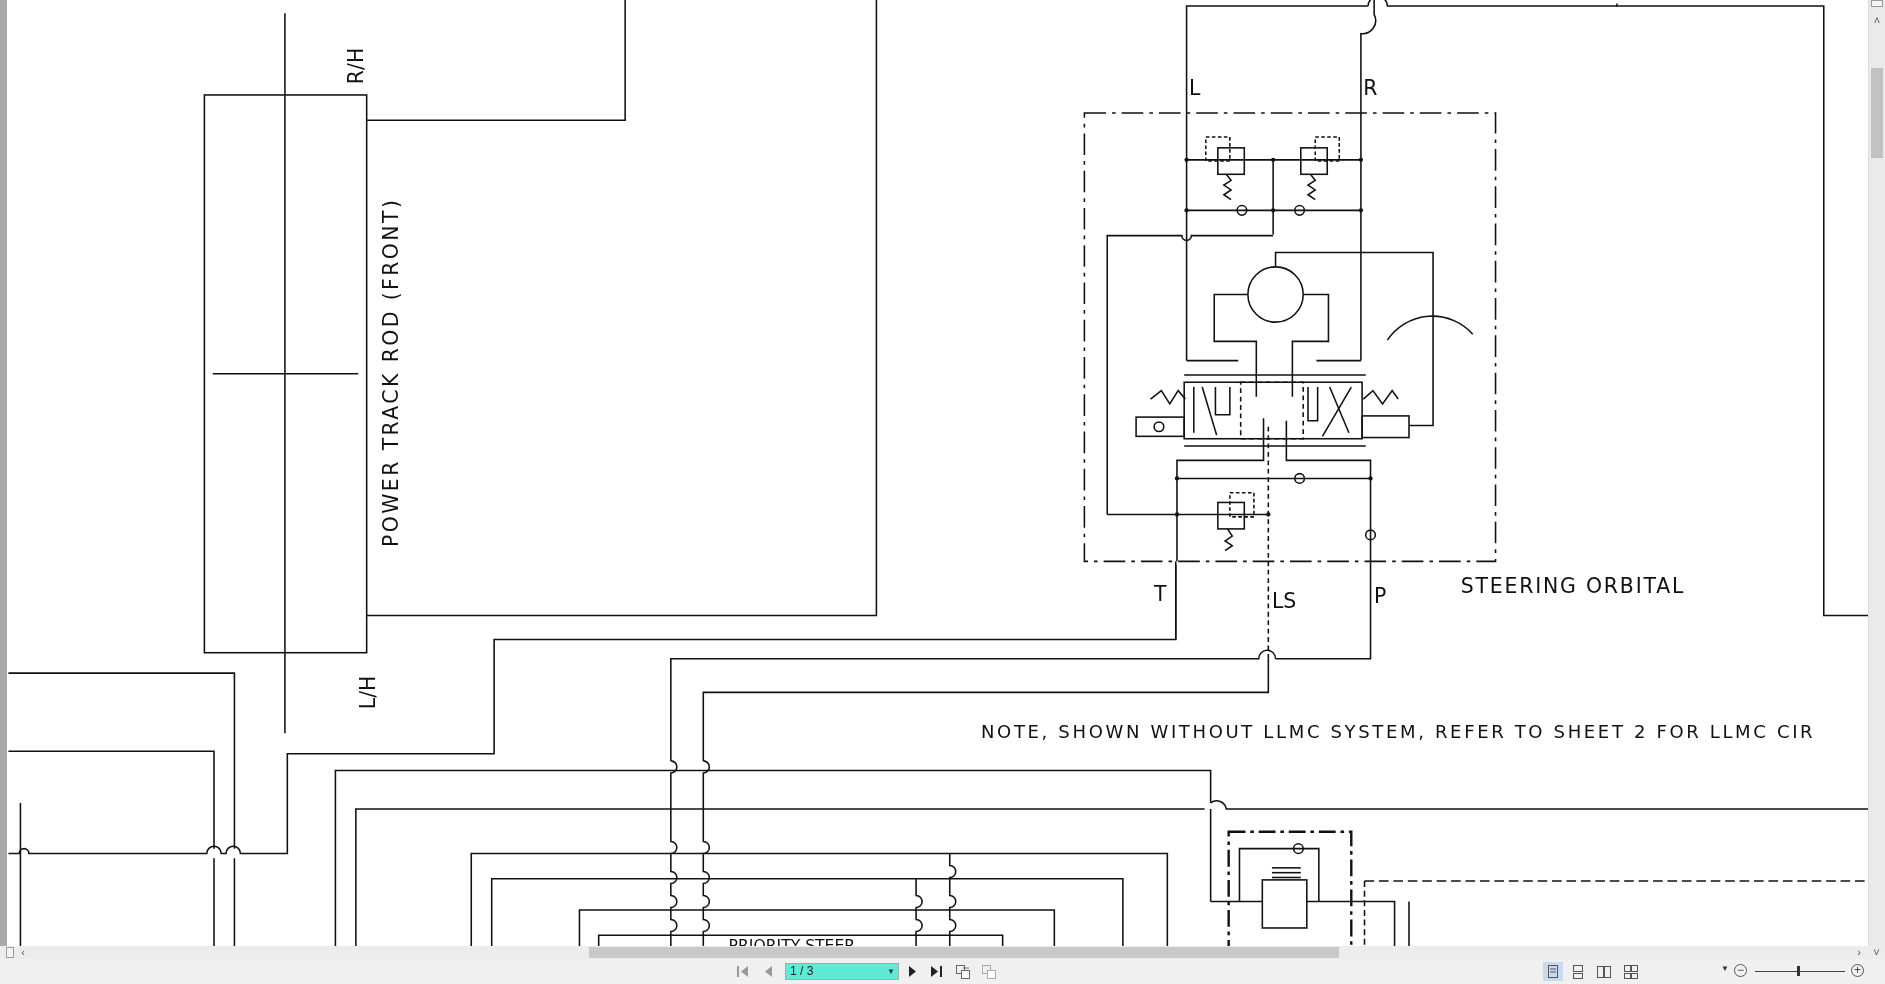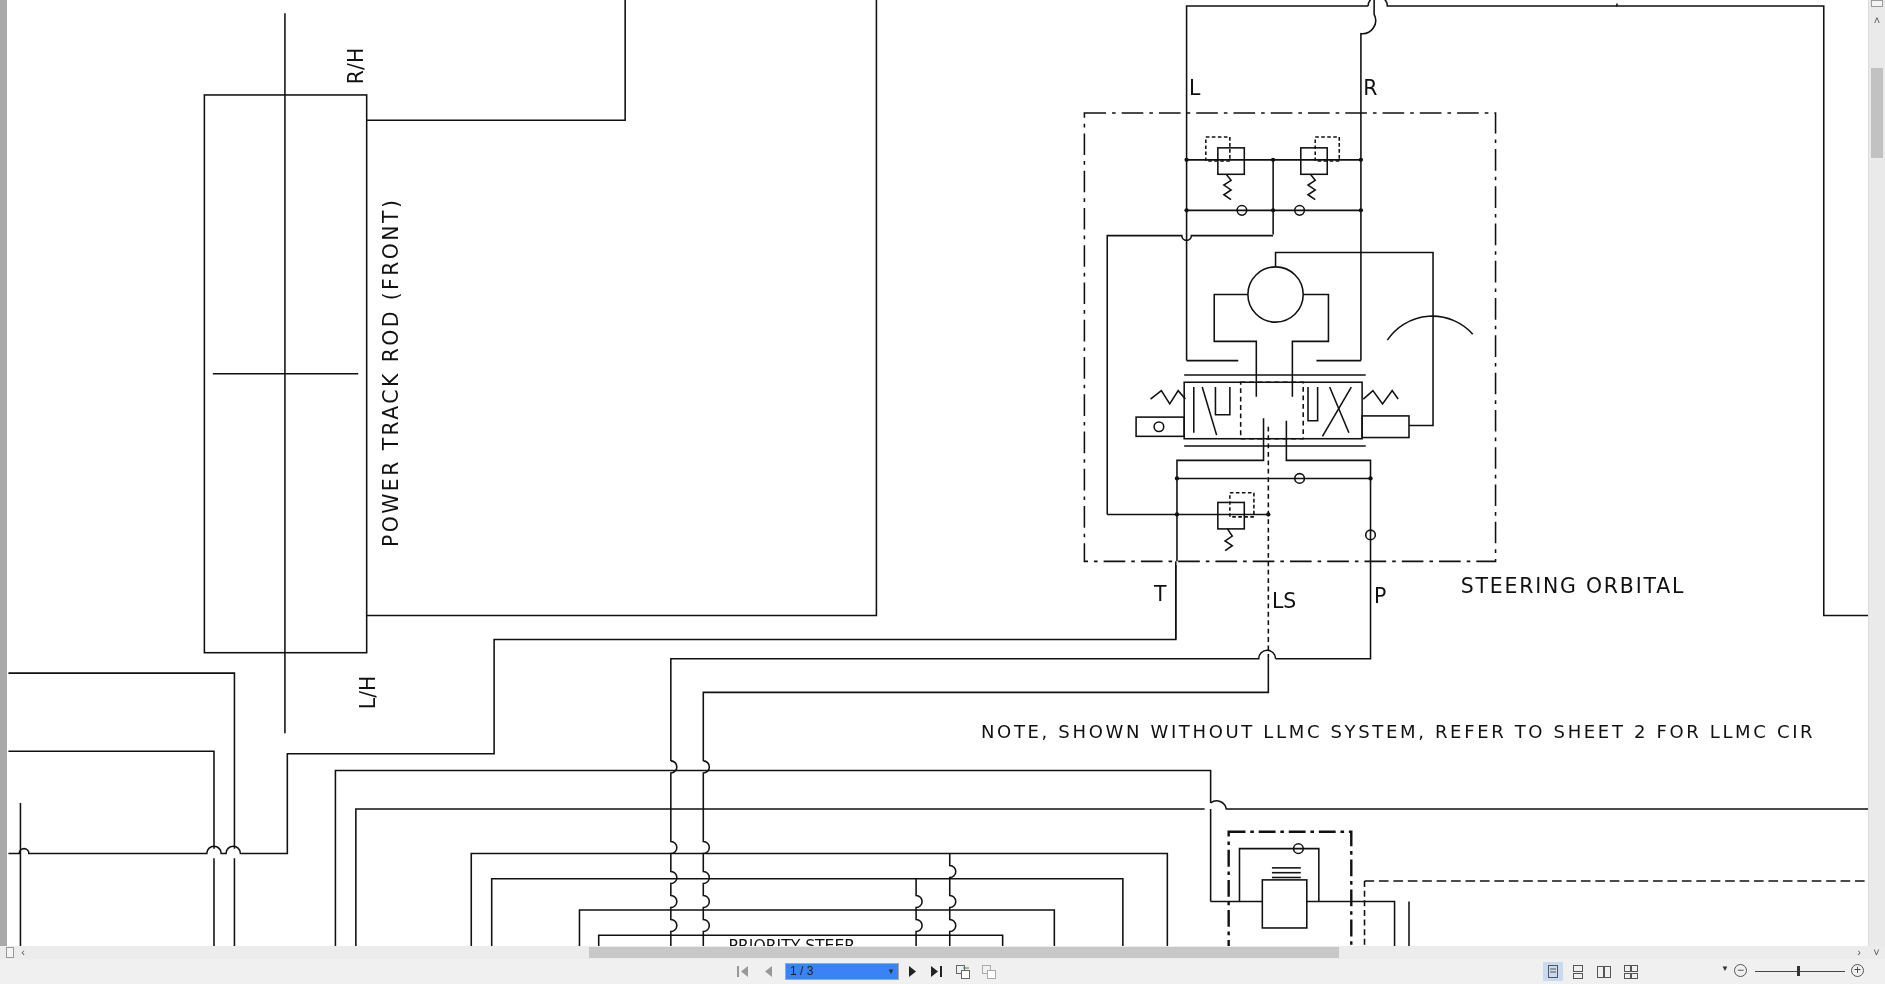--- a/index.html
+++ b/index.html
@@ -13,21 +13,21 @@
   .vscroll .btn{position:absolute;left:0;width:16px;height:16px;font-size:11px;color:#555;text-align:center;line-height:16px;}
   .vscroll .thumb{position:absolute;left:2px;top:68px;width:12px;height:90px;background:#c2c2c2;}
   .vscroll .split{position:absolute;left:2px;top:0;width:12px;height:7px;border:1px solid #9a9a9a;box-sizing:border-box;background:#f4f4f4;}
   .hscroll{position:absolute;left:0;top:946px;width:1868px;height:13px;background:#ececec;}
   .hscroll .thumb{position:absolute;left:589px;top:1px;width:750px;height:11px;background:#c8c8c8;}
   .hscroll .btn{position:absolute;top:0;height:13px;width:14px;font-size:11px;line-height:12px;color:#555;text-align:center;}
   .hscroll .split{position:absolute;left:6px;top:1px;width:8px;height:11px;border:1px solid #9a9a9a;box-sizing:border-box;background:#f4f4f4;}
   .corner{position:absolute;left:1868px;top:946px;width:17px;height:13px;background:#ececec;font-size:11px;color:#555;text-align:center;line-height:13px;}
   .toolbar{position:absolute;left:0;top:959px;width:1885px;height:25px;background:#f0f0f0;}
   .tb-item{position:absolute;top:4px;height:17px;display:flex;align-items:center;justify-content:center;color:#444;font-size:12px;}
-  .page-input{position:absolute;left:785px;top:4px;width:114px;height:17px;border:1px solid #a8a8a8;background:#3b82f6;box-sizing:border-box;font-size:12px;color:#222;padding-left:4px;line-height:15px;}
+  .page-input{position:absolute;left:785px;top:4px;width:114px;height:17px;border:1px solid #a8a8a8;background:#5eead4;box-sizing:border-box;font-size:12px;color:#222;padding-left:4px;line-height:15px;}
   .page-input .dd{position:absolute;right:3px;top:0;font-size:8px;color:#333;}
   .zoom-level{position:absolute;left:1664px;top:5px;font-size:12px;color:#333;margin-top:43px;}
   .zoom-dd{position:absolute;left:1721px;top:5px;font-size:8px;color:#333;}
   .zoom-slider{position:absolute;left:1755px;top:12px;width:90px;height:1px;background:#444;}
   .zoom-thumb{position:absolute;left:1797px;top:7px;width:3px;height:10px;background:#333;}
   .circ{position:absolute;top:5px;width:13px;height:13px;border:1px solid #555;border-radius:50%;box-sizing:border-box;font-size:12px;line-height:11px;text-align:center;color:#444;}
   .view-btn{position:absolute;top:3px;width:20px;height:19px;display:flex;align-items:center;justify-content:center;}
   .view-btn.active{background:#c7daf0;}
 </style>
 </head>

